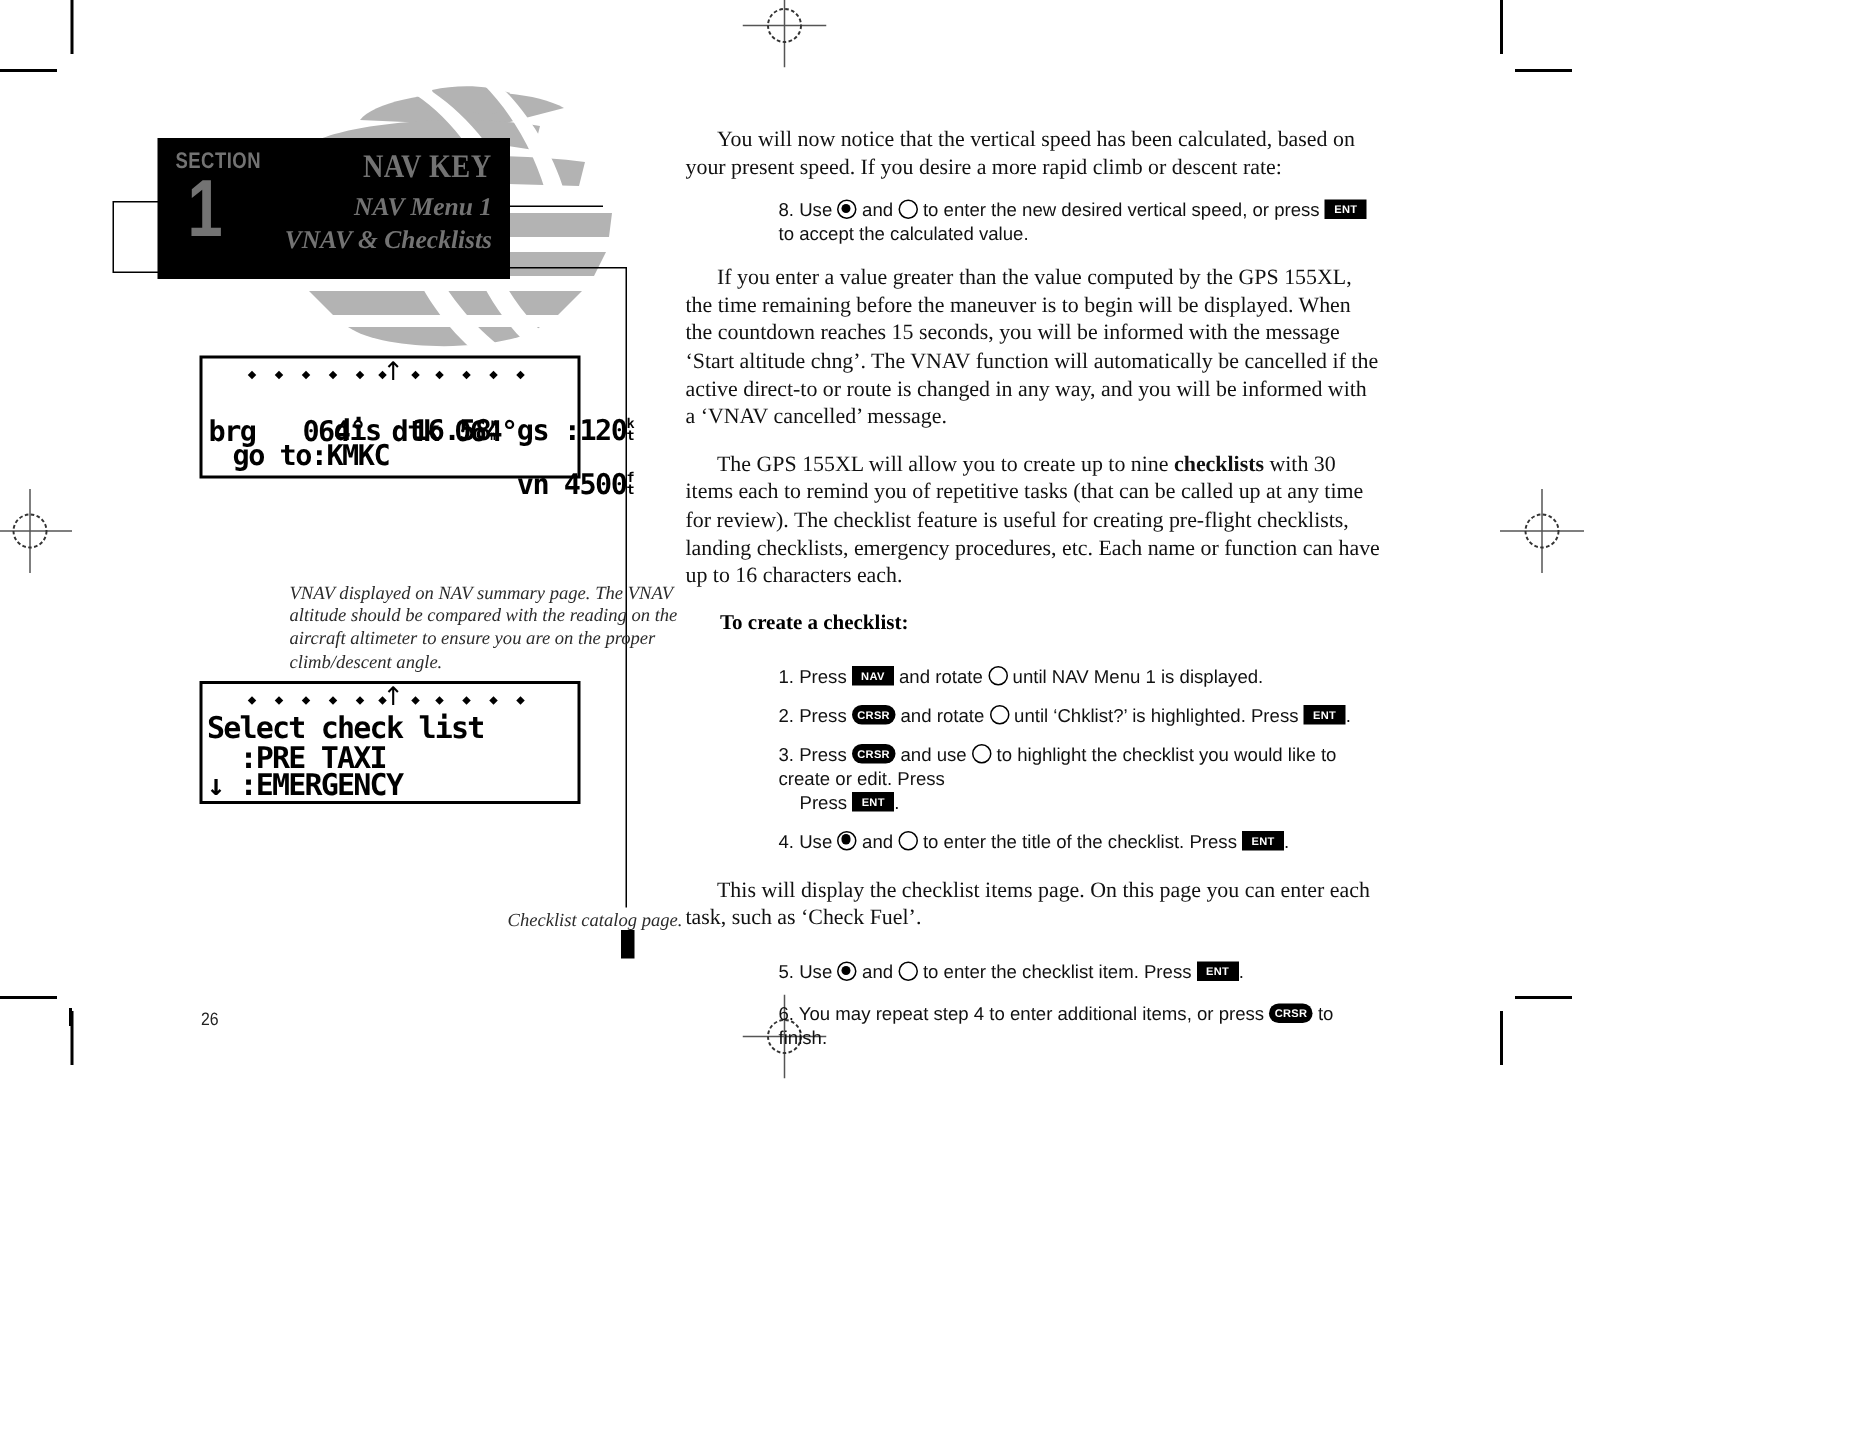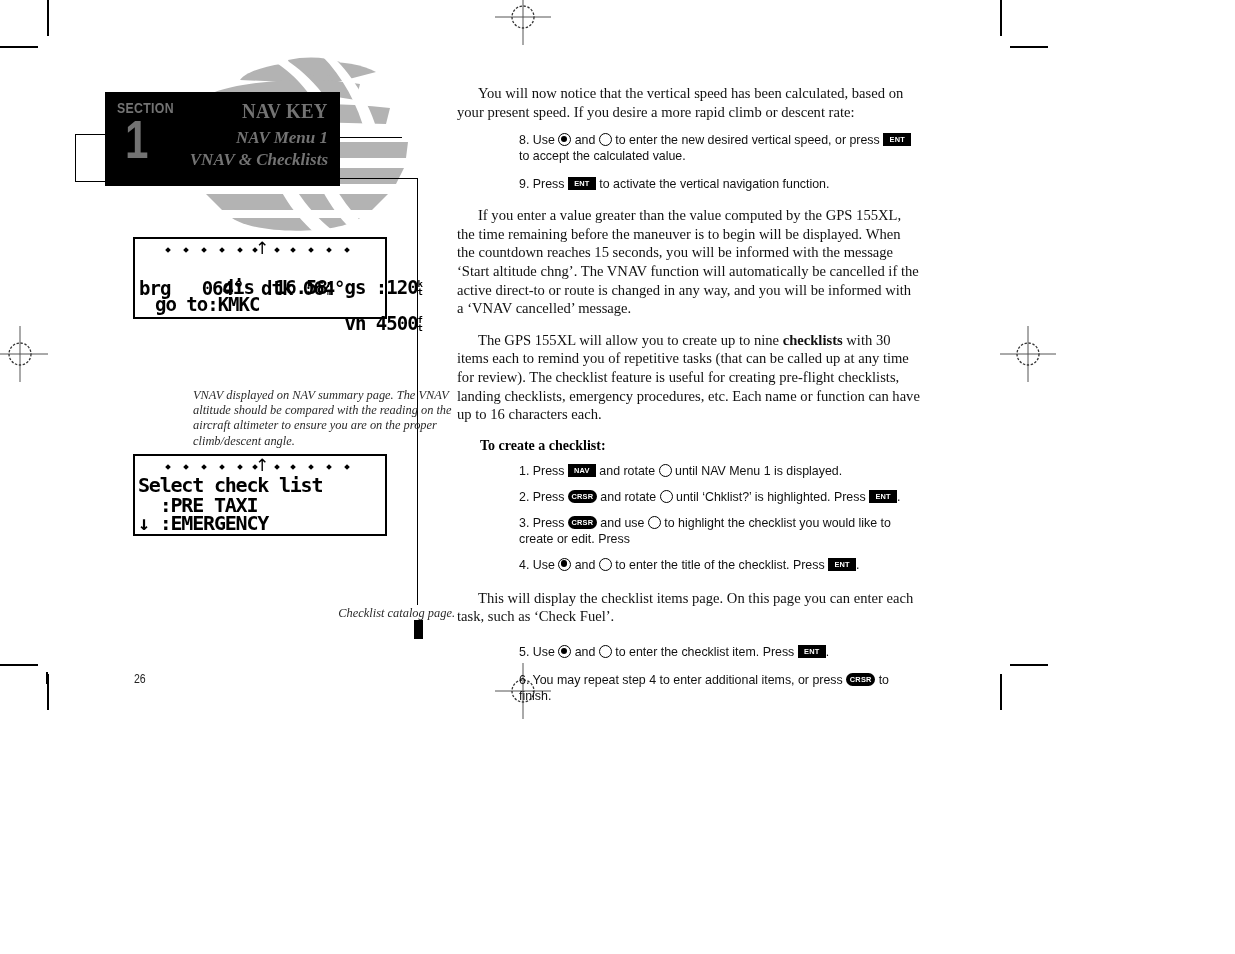--- a/index.html
+++ b/index.html
@@ -137,21 +137,21 @@
     position:relative;
     font-family:"Liberation Sans", sans-serif;
     font-size:12.4px;line-height:16px;
     color:#111;
     margin-bottom:10px;
     padding-left:0;
   }
   .sub-head{
     font-family:"Liberation Serif", serif;
     font-weight:bold;font-size:14px;
-    margin:0 0 9px 23px;
+    margin:0 0 19px 23px;
     color:#000;
   }
 
   
   .key{
     display:inline-block;vertical-align:middle;
     background:#000;color:#fff;
     font-family:"Liberation Sans", sans-serif;
     font-weight:bold;font-size:7.4px;line-height:13px;
     height:13px;min-width:22px;text-align:center;
@@ -324,44 +324,41 @@
   <div class="body">
 
     <p class="para">You will now notice that the vertical speed has been calculated, based on your present speed. If you desire a more rapid climb or descent rate:</p>
 
     <div class="steps">
 
       <div class="step indent1" style="margin-bottom:12px;">
         <span>8. </span><span>Use </span><span class="knob small"></span><span> and </span><span class="knob large"></span><span> to enter the new desired vertical speed, or press </span><span class="key">ENT</span><span> to accept the calculated value.</span>
       </div>
 
-      <div class="step indent1" style="margin-bottom:14px;">
-        <span>9. </span><span>Press </span><span class="key">ENT</span><span> to activate the vertical navigation function.</span>
-      </div>
 
     </div>
 
     <p class="para" style="margin-bottom:13px;">If you enter a value greater than the value computed by the GPS 155XL, the time remaining before the maneuver is to begin will be displayed. When the countdown reaches 15 seconds, you will be informed with the message ‘Start altitude chng’. The VNAV function will automatically be cancelled if the active direct-to or route is changed in any way, and you will be informed with a ‘VNAV cancelled’ message.</p>
 
     <p class="para" style="margin-bottom:14px;"><span>The GPS 155XL will allow you to create up to nine </span><b>checklists</b><span> with 30 items each to remind you of repetitive tasks (that can be called up at any time for review). The checklist feature is useful for creating pre-flight checklists, landing checklists, emergency procedures, etc. Each name or function can have up to 16 characters each.</span></p>
 
     <div class="sub-head">To create a checklist:</div>
 
     <div class="steps">
 
       <div class="step indent2">
         <span>1. </span><span>Press </span><span class="key">NAV</span><span> and rotate </span><span class="knob large"></span><span> until NAV Menu 1 is displayed.</span>
       </div>
 
       <div class="step indent2">
         <span>2. </span><span>Press </span><span class="key pill">CRSR</span><span> and rotate </span><span class="knob large"></span><span> until ‘Chklist?’ is highlighted. Press </span><span class="key">ENT</span><span>.</span>
       </div>
 
       <div class="step indent2">
-        <span>3. </span><span>Press </span><span class="key pill">CRSR</span><span> and use </span><span class="knob large"></span><span> to highlight the checklist you would like to create or edit. Press </span>
+        <span>3. </span><span>Press </span><span class="key pill">CRSR</span><span> and use </span><span class="knob large"></span><span> to highlight the checklist you would like to create or edit. Press </span><span class="hang"><span>Press </span><span class="key">ENT</span><span>.</span></span>
       </div>
 
       <div class="step indent2" style="margin-bottom:16px;">
         <span>4. </span><span>Use </span><span class="knob small"></span><span> and </span><span class="knob large"></span><span> to enter the title of the checklist. Press </span><span class="key">ENT</span><span>.</span>
       </div>
 
     </div>
 
     <p class="para" style="margin-bottom:18px;">This will display the checklist items page. On this page you can enter each task, such as ‘Check Fuel’.</p>
 

